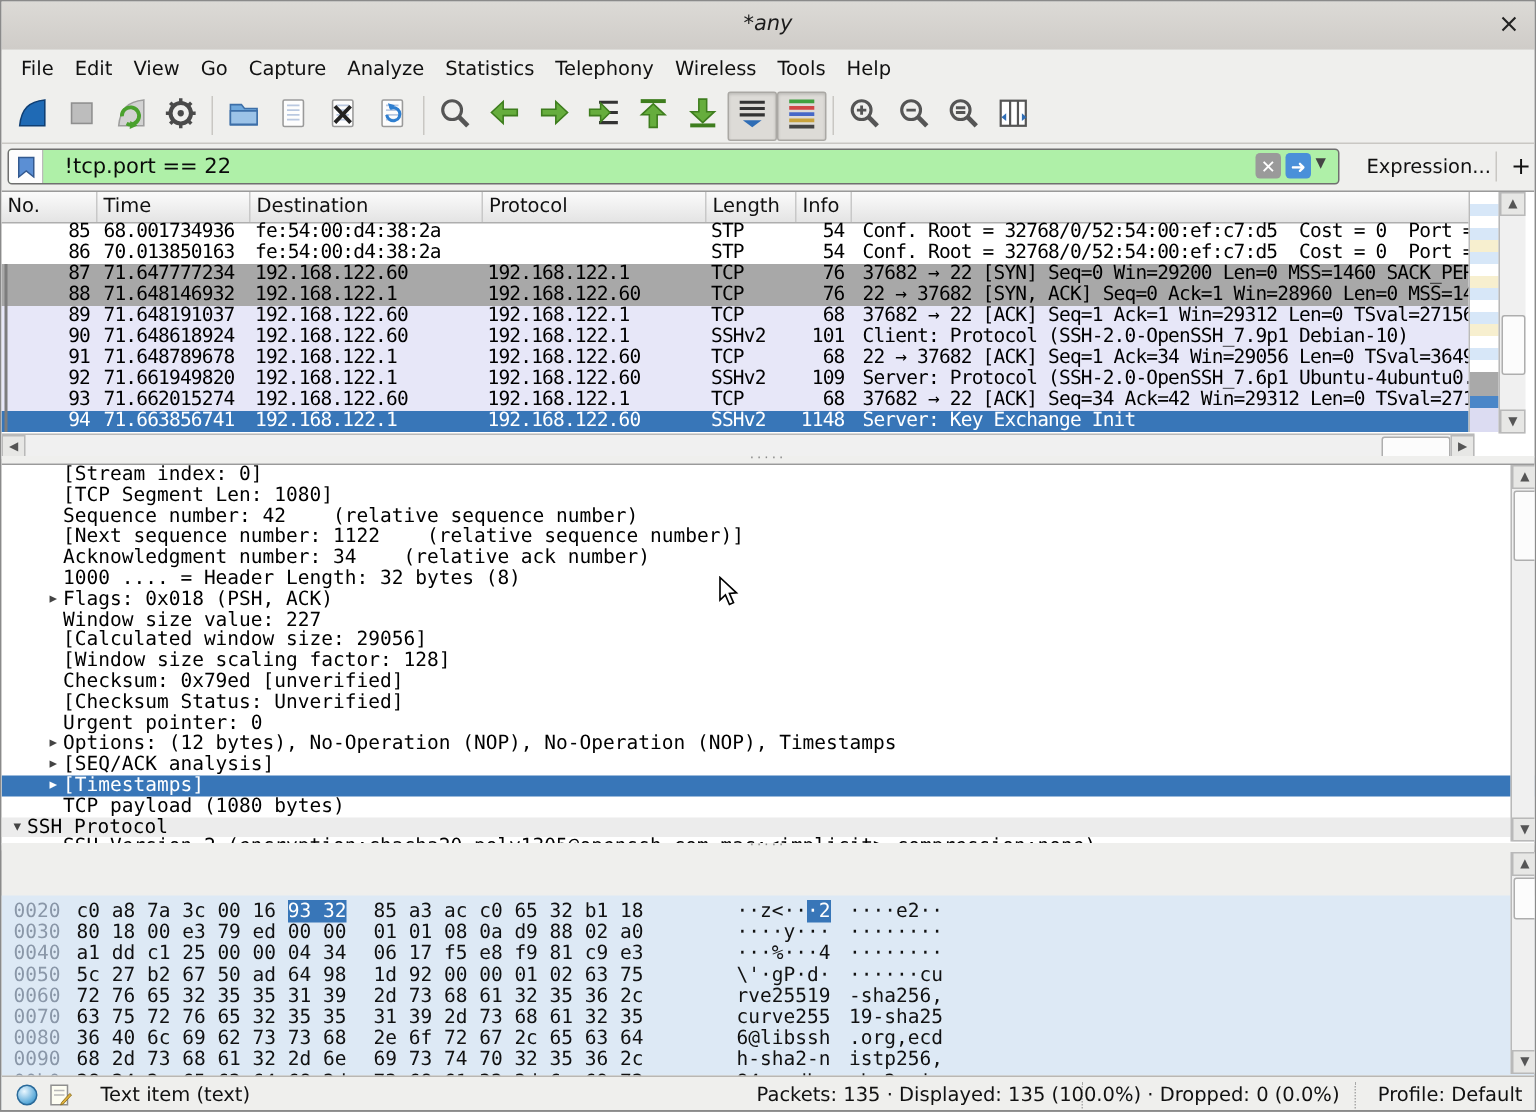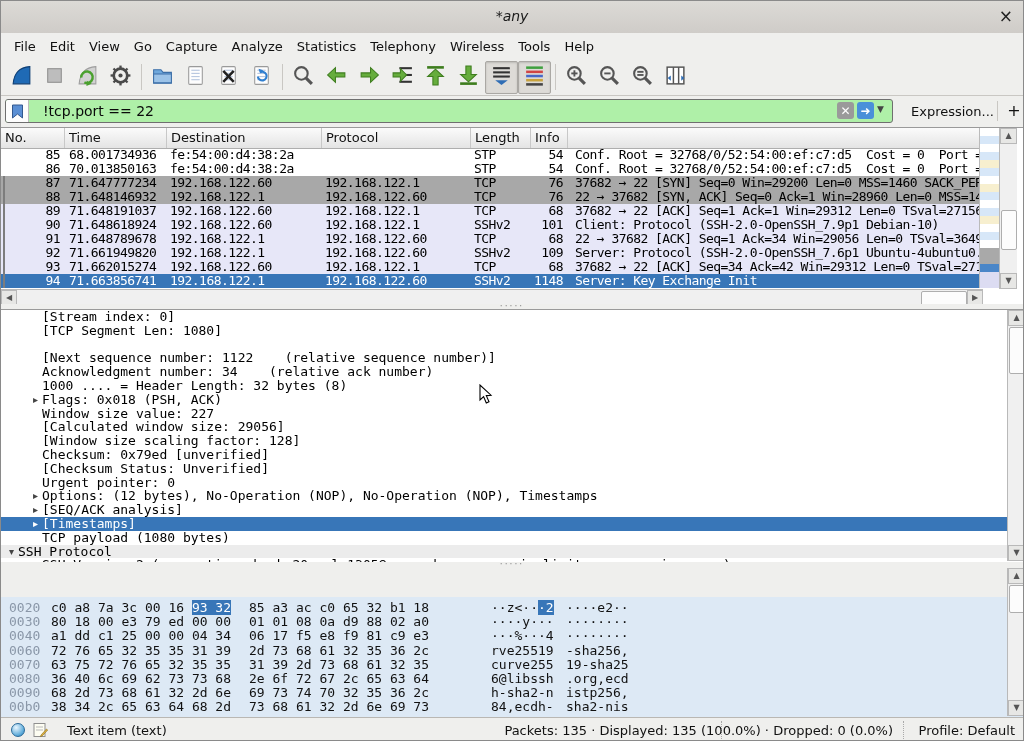--- a/index.html
+++ b/index.html
@@ -451,21 +451,21 @@
       <div class="thumb" style="left:920px;width:44px;"></div>
       <div class="arr" style="right:0;">▶</div>
     </div>
   </div>
 
   <div class="split" style="top:303px;">·····</div>
 
   <div class="details" id="details">
       <div class="dline"><span class="darrow ind1"></span><span>[Stream index: 0]</span></div>
       <div class="dline"><span class="darrow ind1"></span><span>[TCP Segment Len: 1080]</span></div>
-      <div class="dline"><span class="darrow ind1"></span></div>
+      <div class="dline"><span class="darrow ind1"></span><span>Sequence number: 42    (relative sequence number)</span></div>
       <div class="dline"><span class="darrow ind1"></span><span>[Next sequence number: 1122    (relative sequence number)]</span></div>
       <div class="dline"><span class="darrow ind1"></span><span>Acknowledgment number: 34    (relative ack number)</span></div>
       <div class="dline"><span class="darrow ind1"></span><span>1000 .... = Header Length: 32 bytes (8)</span></div>
       <div class="dline"><span class="darrow ind1">▸</span><span>Flags: 0x018 (PSH, ACK)</span></div>
       <div class="dline"><span class="darrow ind1"></span><span>Window size value: 227</span></div>
       <div class="dline"><span class="darrow ind1"></span><span>[Calculated window size: 29056]</span></div>
       <div class="dline"><span class="darrow ind1"></span><span>[Window size scaling factor: 128]</span></div>
       <div class="dline"><span class="darrow ind1"></span><span>Checksum: 0x79ed [unverified]</span></div>
       <div class="dline"><span class="darrow ind1"></span><span>[Checksum Status: Unverified]</span></div>
       <div class="dline"><span class="darrow ind1"></span><span>Urgent pointer: 0</span></div>
@@ -483,20 +483,21 @@
   </div>
 
   <div class="split" style="top:561px;">·····</div>
 
   <div class="bytes">
     <div class="bytes-pad"></div>
     <div id="hexrows">
         <div class="hrow"><span class="hoff">0020</span><span class="hx1"><span>c0 a8 7a 3c 00 16 </span><span class="hl">93 32</span></span><span class="hx2">85 a3 ac c0 65 32 b1 18</span><span class="ha1"><span>··z&lt;··</span><span class="hl">·2</span></span><span class="ha2">····e2··</span></div>
         <div class="hrow"><span class="hoff">0030</span><span class="hx1">80 18 00 e3 79 ed 00 00</span><span class="hx2">01 01 08 0a d9 88 02 a0</span><span class="ha1">····y···</span><span class="ha2">········</span></div>
         <div class="hrow"><span class="hoff">0040</span><span class="hx1">a1 dd c1 25 00 00 04 34</span><span class="hx2">06 17 f5 e8 f9 81 c9 e3</span><span class="ha1">···%···4</span><span class="ha2">········</span></div>
+        <div class="hrow"><span class="hoff">0050</span><span class="hx1">5c 27 b2 67 50 ad 64 98</span><span class="hx2">1d 92 00 00 01 02 63 75</span><span class="ha1">\'·gP·d·</span><span class="ha2">······cu</span></div>
         <div class="hrow"><span class="hoff">0060</span><span class="hx1">72 76 65 32 35 35 31 39</span><span class="hx2">2d 73 68 61 32 35 36 2c</span><span class="ha1">rve25519</span><span class="ha2">-sha256,</span></div>
         <div class="hrow"><span class="hoff">0070</span><span class="hx1">63 75 72 76 65 32 35 35</span><span class="hx2">31 39 2d 73 68 61 32 35</span><span class="ha1">curve255</span><span class="ha2">19-sha25</span></div>
         <div class="hrow"><span class="hoff">0080</span><span class="hx1">36 40 6c 69 62 73 73 68</span><span class="hx2">2e 6f 72 67 2c 65 63 64</span><span class="ha1">6@libssh</span><span class="ha2">.org,ecd</span></div>
         <div class="hrow"><span class="hoff">0090</span><span class="hx1">68 2d 73 68 61 32 2d 6e</span><span class="hx2">69 73 74 70 32 35 36 2c</span><span class="ha1">h-sha2-n</span><span class="ha2">istp256,</span></div>
         <div class="hrow"><span class="hoff">00b0</span><span class="hx1">38 34 2c 65 63 64 68 2d</span><span class="hx2">73 68 61 32 2d 6e 69 73</span><span class="ha1">84,ecdh-</span><span class="ha2">sha2-nis</span></div>
       </div>
   </div>
   <div class="vs" style="left:1006px;top:567px;height:148px;">
     <div class="arr" style="top:0;">▲</div>
     <div class="thumb" style="top:17px;height:26px;"></div>

